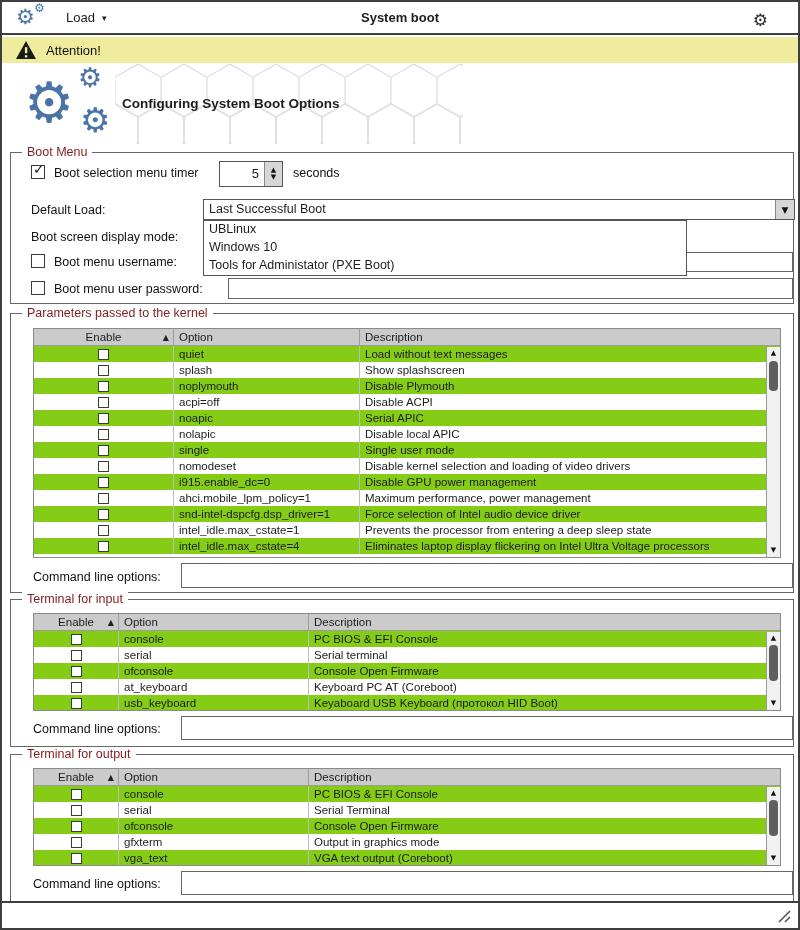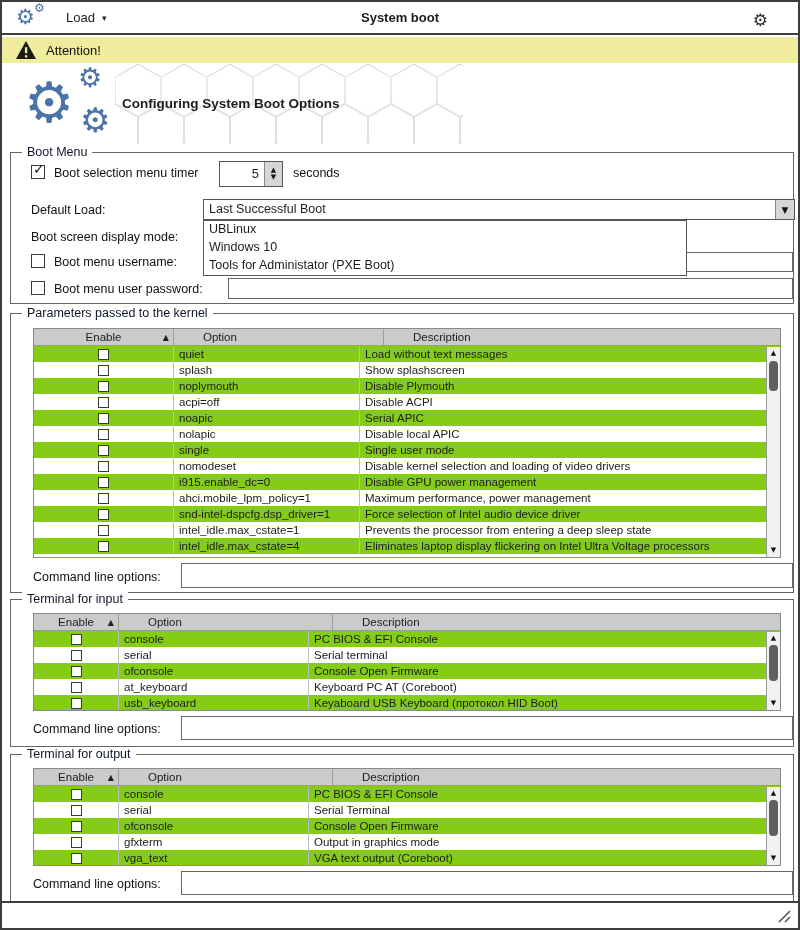--- a/index.html
+++ b/index.html
@@ -30,21 +30,21 @@
   #header { position:absolute; left:0; right:0; top:61px; height:83px; background:#fff; }
   #hexes { position:absolute; left:113px; top:1px; }
   #header-gears { position:absolute; left:22px; top:4px; width:88px; height:74px; color:#4a74a8; }
   #header-gears .hg1 { position:absolute; left:0; top:6px; font-size:56px; line-height:60px; }
   #header-gears .hg2 { position:absolute; left:54px; top:-4px; font-size:27px; line-height:30px; }
   #header-gears .hg3 { position:absolute; left:56px; top:34px; font-size:34px; line-height:38px; }
   #header-title { position:absolute; left:120px; top:33px; font-weight:bold; font-size:13.5px; }
 
   
   .group { position:absolute; left:8px; width:784px; border:1px solid #666; background:#fff; }
-  .legend { position:absolute; top:-8px; left:11px; background:#fff; padding:0 5px; font-size:12.5px; color:#0f172a; }
+  .legend { position:absolute; top:-8px; left:11px; background:#fff; padding:0 5px; font-size:12.5px; color:#7f1d1d; }
   .lbl { position:absolute; font-size:12.5px; color:#111; white-space:nowrap; }
 
   
   .fcb { position:absolute; width:14px; height:14px; border:1.5px solid #3a3a3a; background:#fff; }
   .fcb .chk { position:absolute; left:1px; top:-5px; font-size:14px; font-weight:bold; color:#1a1a1a; }
   .cb { width:11px; height:11px; border:1px solid #3a3a3a; background:#fff; display:inline-block; }
 
   
   #spinbox { position:absolute; left:208px; top:8px; width:64px; height:26px; border:1px solid #555; display:flex; background:#fff; }
   #spin-value { flex:1; text-align:right; font-size:13px; padding:4px 5px 0 0; }
@@ -56,21 +56,21 @@
   #combo-value { position:absolute; left:5px; top:2px; }
   #combo-btn { position:absolute; right:0; top:0; bottom:0; width:19px; background:#d6d6d6; border-left:1px solid #888; display:flex; align-items:center; justify-content:center; }
   #combo-btn span { font-size:9px; color:#111; }
   #popup { position:absolute; left:192px; top:67px; width:484px; border:1px solid #555; background:#fff; z-index:6; }
   .popup-item { height:18px; font-size:12.5px; padding:1px 0 0 5px; }
 
   .txt { position:absolute; border:1px solid #666; background:#fff; }
 
   
   .tbl { position:absolute; left:22px; width:748px; border:1px solid #8a8a8a; background:#fff; overflow:hidden; }
-  .thead { display:flex; height:17px; background:#cbcbcb; border-bottom:1px solid #9a9a9a; font-size:11.5px;gap:24px; }
+  .thead { display:flex; height:17px; background:#cbcbcb; border-bottom:1px solid #9a9a9a; font-size:11.5px; }
   .hcell { position:relative; display:flex; align-items:center; border-right:1px solid #9e9e9e; padding:0 5px; }
   .hcell.cen { justify-content:center; }
   .sort { position:absolute; right:4px; top:4px; font-size:8px; color:#222; }
   .trow { display:flex; height:16px; font-size:11.5px; }
   .trow.odd { background:#84cc16; }
   .tcell { display:flex; align-items:center; border-right:1px solid #bdbdbd; padding:0 5px; overflow:hidden; white-space:nowrap; }
   .tcell.cen { justify-content:center; }
   .tbl-kernel .c-enable { width:140px; }
   .tbl-kernel .c-option { width:186px; }
   .tbl-term .c-enable { width:85px; }

